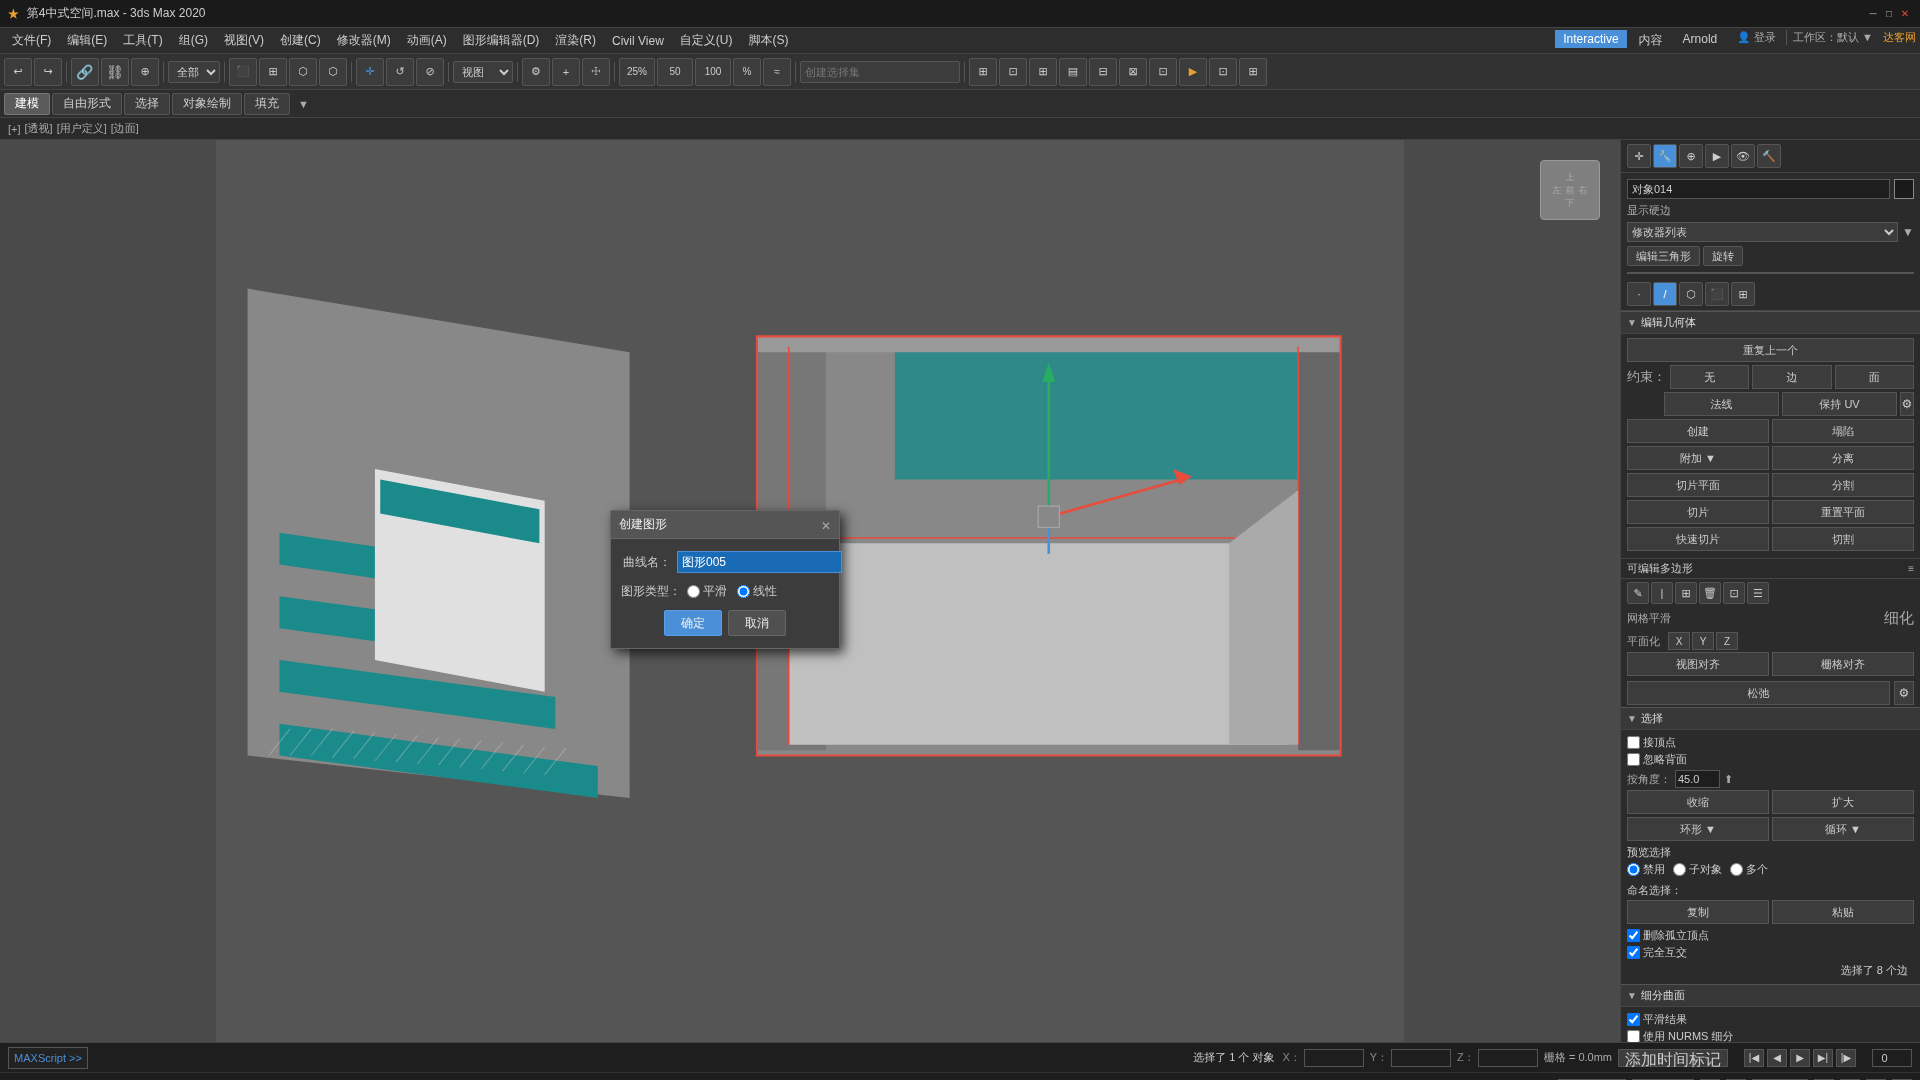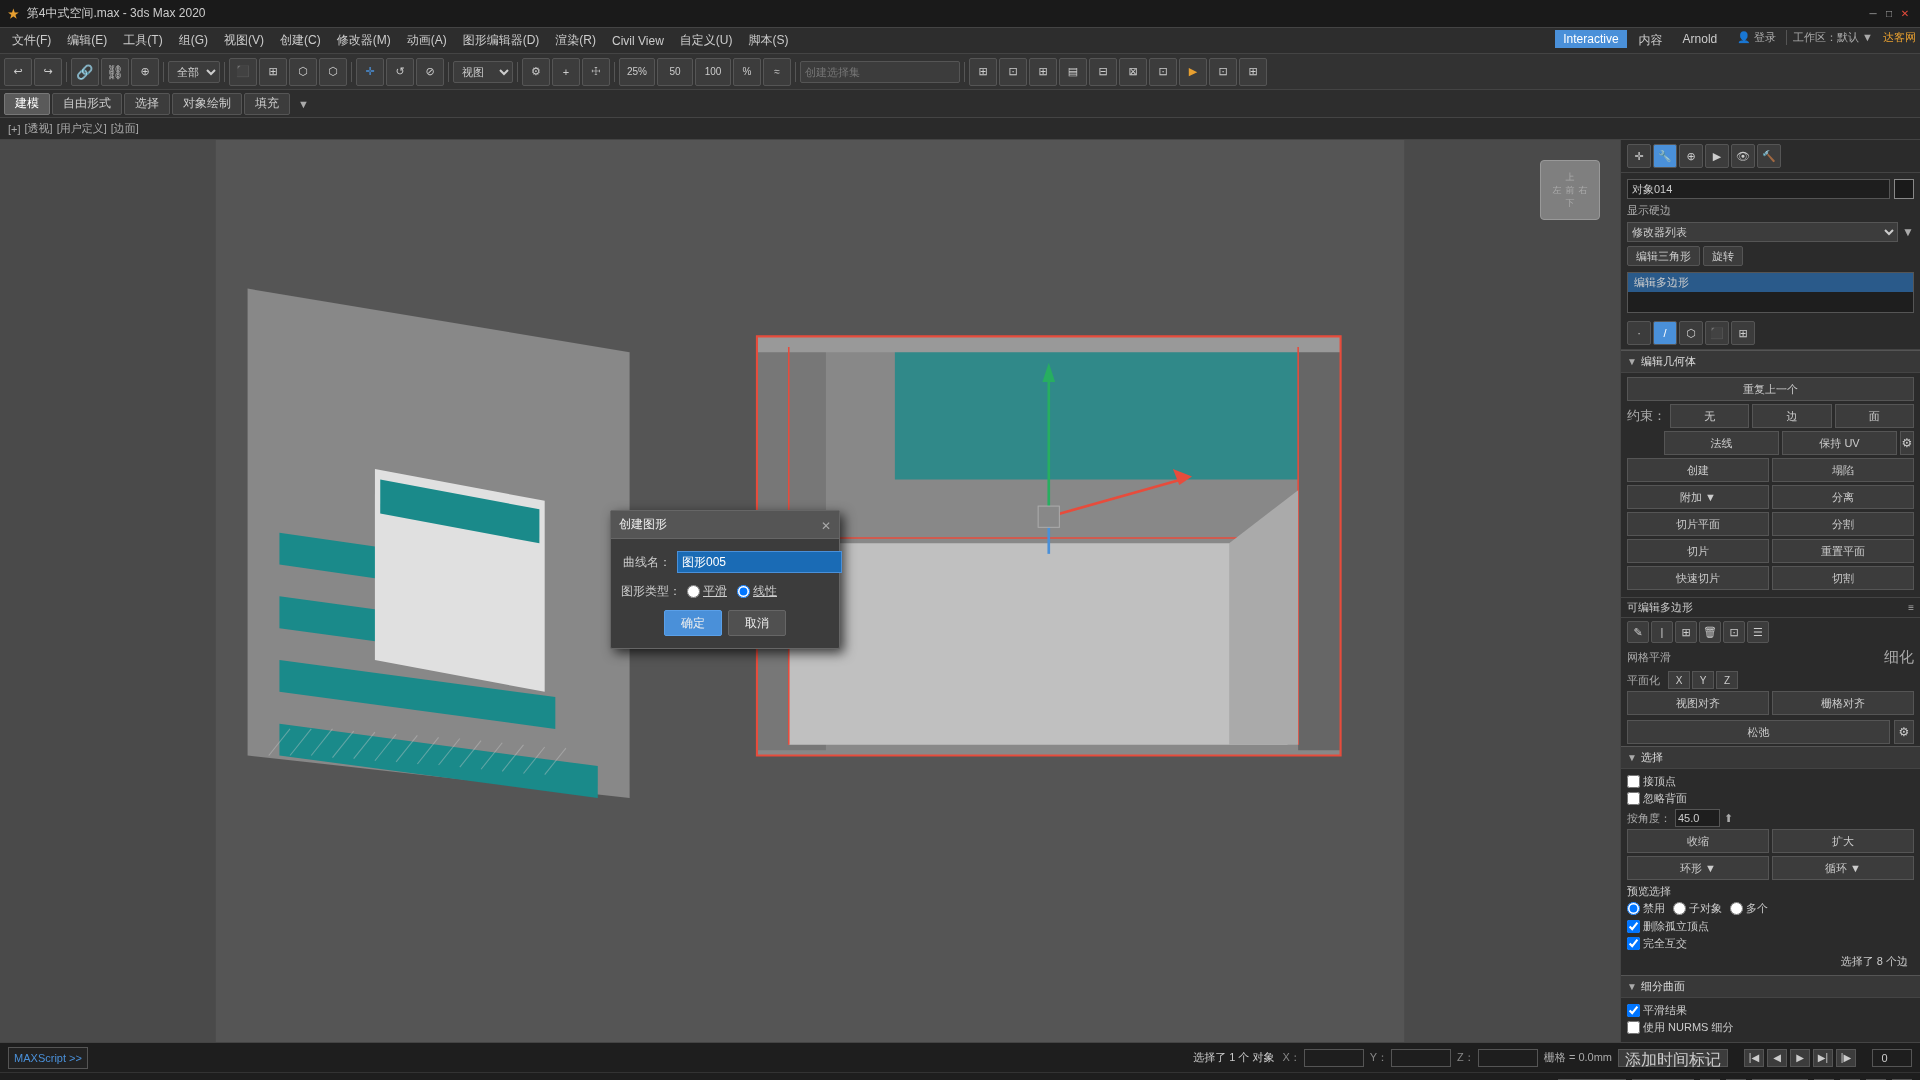--- a/index.html
+++ b/index.html
@@ -48,21 +48,21 @@
 
     
     .dialog-overlay { position: absolute; top: 0; left: 0; width: 100%; height: 100%; }
     .dialog { position: absolute; top: 370px; left: 610px; width: 230px; background: #3c3c3c; border: 1px solid #666; border-radius: 2px; box-shadow: 4px 4px 12px rgba(0,0,0,0.7); }
     .dialog-title { background: #555; color: #eee; padding: 5px 8px; font-size: 12px; border-bottom: 1px solid #666; display: flex; align-items: flex-end; justify-content: space-between; }
     .dialog-body { padding: 12px 10px; }
     .dialog-row { display: flex; align-items: center; margin-bottom: 10px; }
     .dialog-label { color: #ccc; font-size: 12px; white-space: nowrap; margin-right: 6px; min-width: 50px; text-align: right; }
     .dialog-input { flex: 1; height: 22px; background: #1a6bb5; border: 1px solid #4a90d9; color: #fff; font-size: 12px; padding: 0 4px; outline: none; }
     .dialog-radio-group { display: flex; align-items: center; gap: 10px; }
-    .dialog-radio { display: flex; align-items: center; gap: 3px; color: #ccc; font-size: 12px; cursor: pointer; text-decoration: underline; }
+    .dialog-radio { display: flex; align-items: center; gap: 3px; color: #ccc; font-size: 12px; cursor: pointer; }
     .dialog-radio input { cursor: pointer; }
     .dialog-buttons { display: flex; gap: 6px; justify-content: center; margin-top: 8px; }
     .dialog-btn { height: 26px; padding: 0 16px; border: 1px solid #666; border-radius: 2px; font-size: 12px; cursor: pointer; color: #eee; }
     .dialog-btn.primary { background: #4a90d9; border-color: #5aa0e9; }
     .dialog-btn.secondary { background: #505050; }
 
     
     .rp-top { padding: 4px 6px; display: flex; align-items: center; gap: 4px; border-bottom: 1px solid #444; }
     .rp-icons { display: flex; gap: 2px; }
     .rp-icon { width: 24px; height: 24px; display: flex; align-items: center; justify-content: center; background: #3c3c3c; border: 1px solid #555; color: #ccc; cursor: pointer; font-size: 11px; border-radius: 2px; }
@@ -499,20 +499,27 @@
               <input type="radio" name="previewsel" style=""> 
               <span>子对象</span>
             </label>
           <label>
               <input type="radio" name="previewsel" style=""> 
               <span>多个</span>
             </label>
         </div>
       </div>
 
+      <div style="margin-top:4px;">
+        <span style="color:#ccc; font-size:11px;">命名选择：</span>
+        <div class="grid-2" style="margin-top:2px;">
+          <div class="full-btn">复制</div>
+          <div class="full-btn">粘贴</div>
+        </div>
+      </div>
 
       <div class="check-row">
         <label>
           <input type="checkbox" checked="" style="">
           <span>删除孤立顶点</span>
         </label>
       </div>
       <div class="check-row">
         <label>
           <input type="checkbox" checked="" style="">

